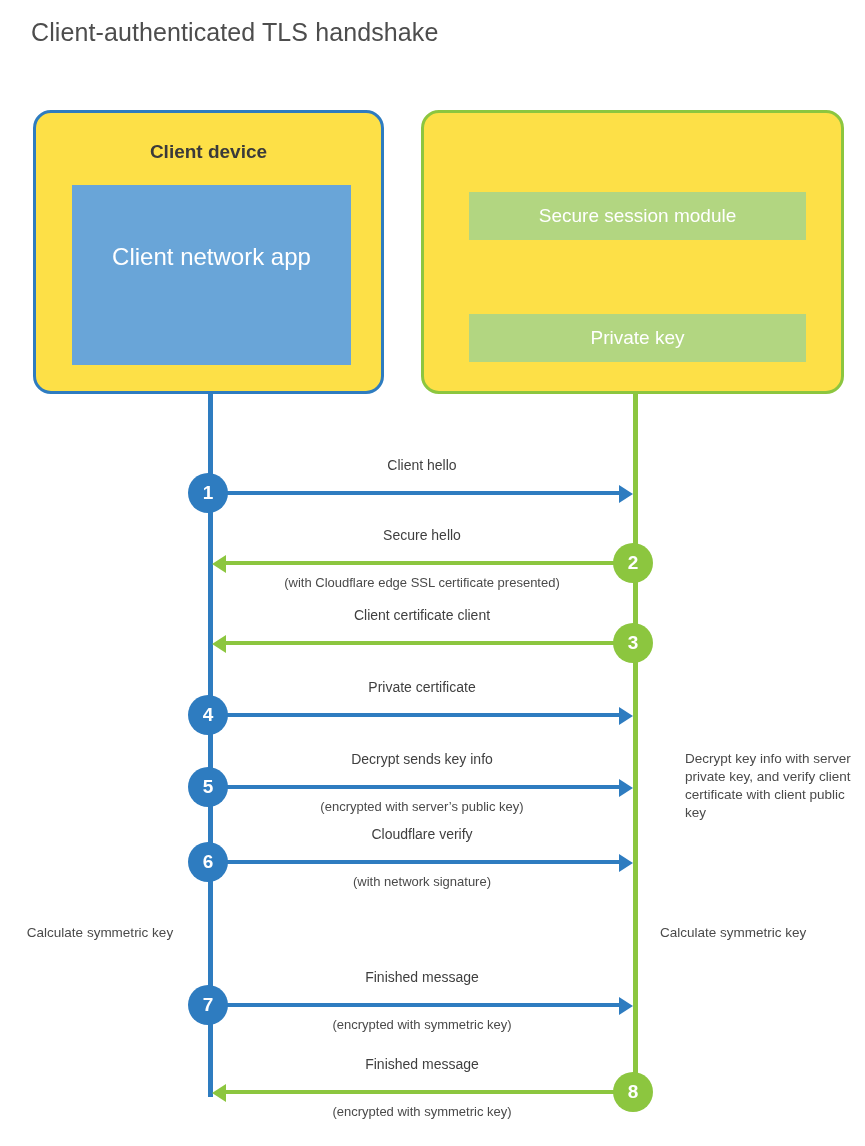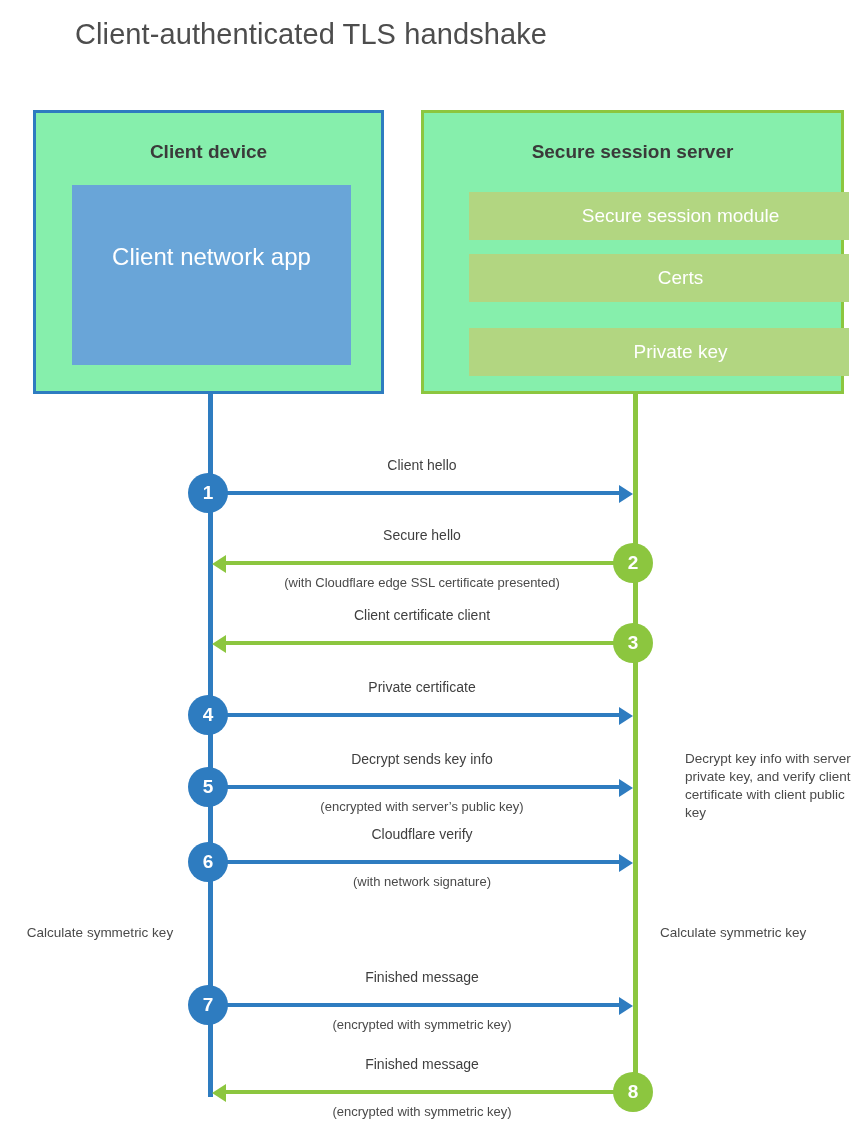--- a/index.html
+++ b/index.html
@@ -21,33 +21,33 @@
     left: 0; top: 0;
     width: 865px;
     height: 1146px;
   }
 
   
   .page-title {
     position: absolute;
     left: 31px;
     top: 18px;
-    font-size: 29px;
+    font-size: 25px;
     font-weight: 400;
     color: #4d4d4d;
     letter-spacing: 0.1px;
     white-space: nowrap;
-    margin-left: 44px;
   }
 
   
   .participant-box {
     position: absolute;
-    background: #86efac;
+    background: #fde047;
     box-sizing: border-box;
+    border-radius: 18px;
   }
   .box-client {
     left: 33px;
     top: 110px;
     width: 351px;
     height: 284px;
     border: 3px solid #2e7cc0;
   }
   .box-server {
     left: 421px;
@@ -91,25 +91,24 @@
     position: absolute;
     left: 45px;
     width: 337px;
     height: 48px;
     background: #b2d681;
     color: #ffffff;
     font-size: 19px;
     display: flex;
     align-items: center;
     justify-content: center;
-    padding-left: 43px;
   }
   .server-block-0 { top: 79px; }
   .server-block-1 { top: 141px; }
-  .server-block-2 { top: 215px; }
+  .server-block-2 { top: 201px; }
 
   
   .lifeline {
     position: absolute;
     width: 5px;
   }
   .lifeline-client {
     left: 208px;
     top: 394px;
     height: 703px;
@@ -225,26 +224,22 @@
   <div class="page-title">Client-authenticated TLS handshake</div>
 
   <div class="participant-box box-client">
     <div class="box-heading">Client device</div>
     <div class="client-app-block">
       <span class="app-text">Client network app</span>
     </div>
   </div>
 
   <div class="participant-box box-server">
-    <div class="box-heading">Secure session server</div>
     <div class="server-block server-block-0">
       <span>Secure session module</span>
-    </div>
-    <div class="server-block server-block-1">
-      <span>Certs</span>
     </div>
     <div class="server-block server-block-2">
       <span>Private key</span>
     </div>
   </div>
 
   <div class="lifeline lifeline-client"></div>
   <div class="lifeline lifeline-server"></div>
 
   <div class="msg-row" style="top:493px;">

